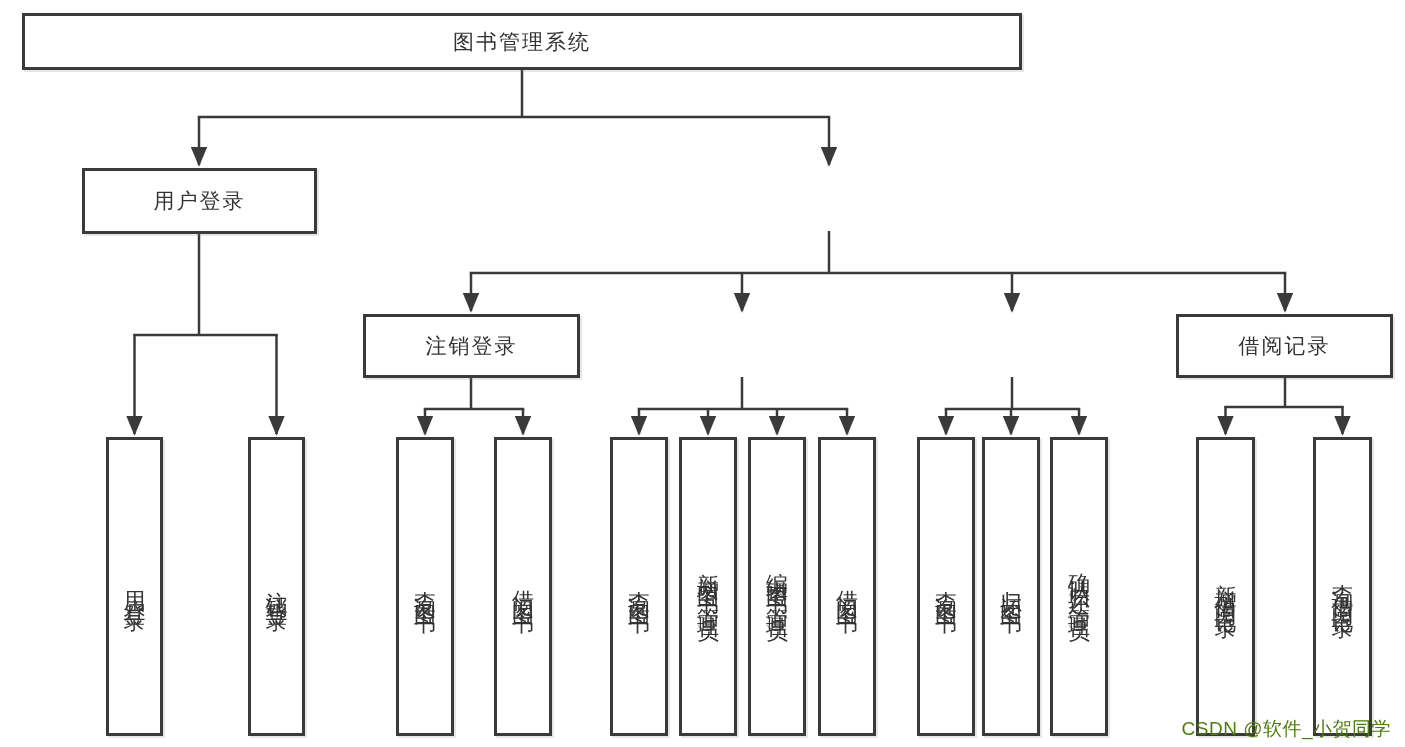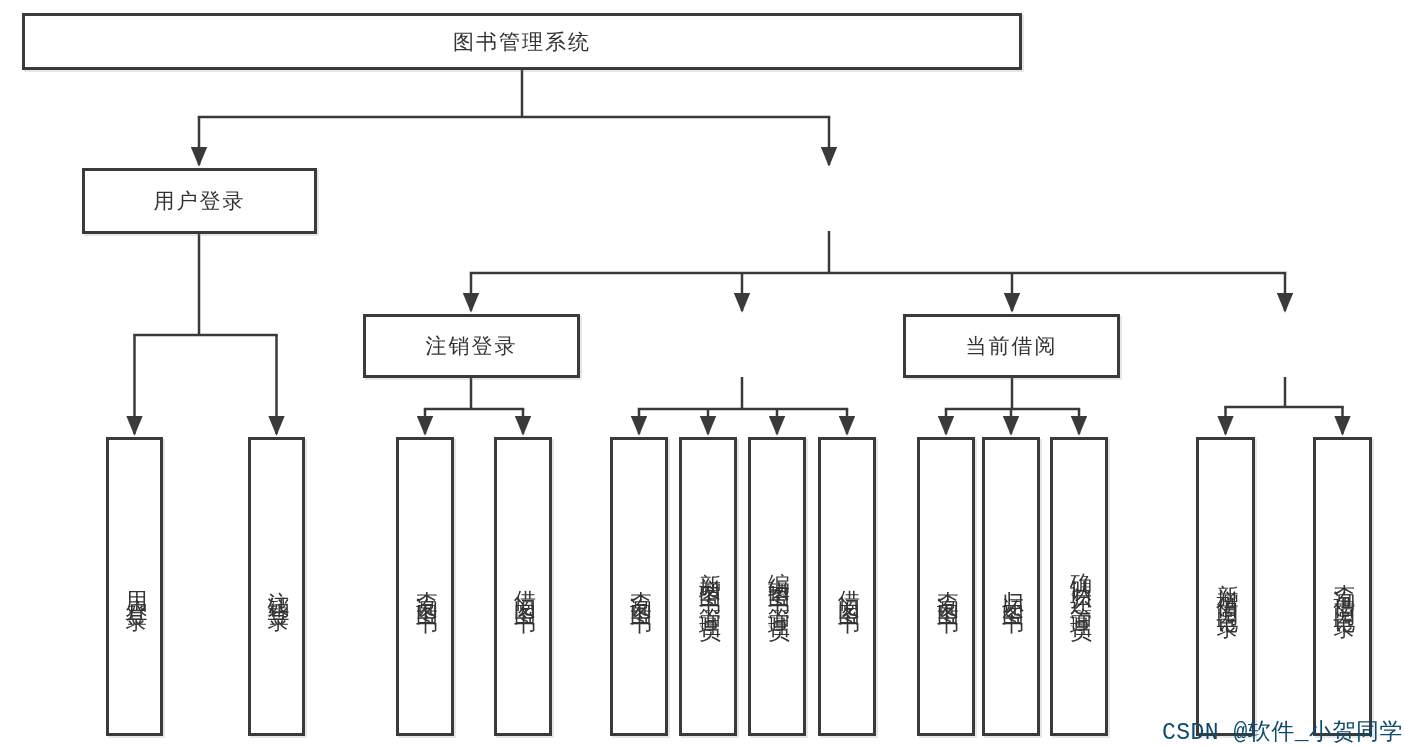--- a/index.html
+++ b/index.html
@@ -1,21 +1,21 @@
 <!DOCTYPE html>
 <html><head>
 <meta charset="utf-8">
 <style>
   html, body { margin: 0; padding: 0; background: #ffffff; }
   #canvas {
     position: relative;
     width: 1405px;
     height: 747px;
     background: #ffffff;
-    font-family: Liberation Mono, monospace;
+    font-family: Liberation Sans, sans-serif;
     overflow: hidden;
   }
   #wires {
     position: absolute;
     left: 0; top: 0;
     width: 1405px; height: 747px;
     pointer-events: none;
   }
   .node {
     position: absolute;
@@ -35,24 +35,24 @@
   }
   .node.v span {
     writing-mode: vertical-rl;
     font-size: 22px;
     letter-spacing: 7px;
     line-height: 1;
     white-space: nowrap;
   }
   #watermark {
     position: absolute;
-    right: 2px;
+    right: 14px;
     top: 716px;
-    font-size: 23px;
-    color: #0c4a6e;
+    font-size: 19px;
+    color: #4d7c0f;
     letter-spacing: 0.5px;
     white-space: nowrap;
     z-index: 5;
   }
 </style>
 </head>
 <body>
 
 <div id="canvas">
 
@@ -110,22 +110,22 @@
     <span>图书管理系统</span>
   </div>
 
   <div class="node h" style="left:82px; top:168px; width:235px; height:66px">
     <span>用户登录</span>
   </div>
 
   <div class="node h" style="left:363px; top:314px; width:217px; height:64px">
     <span>注销登录</span>
   </div>
-  <div class="node h" style="left:903px; top:314px; width:217px; height:64px">
-    <span>当前借阅</span>
+  <div class="node h" style="left:1176px; top:314px; width:217px; height:64px">
+    <span>借阅记录</span>
   </div>
 
   <div class="node v" style="left:106px; top:437px; width:57px; height:299px">
     <span>用户登录</span>
   </div>
   <div class="node v" style="left:248px; top:437px; width:57px; height:299px">
     <span>注销登录</span>
   </div>
 
   <div class="node v" style="left:396px; top:437px; width:58px; height:299px">

